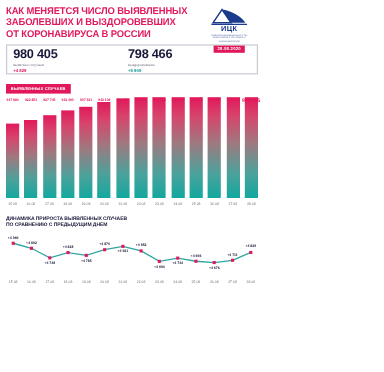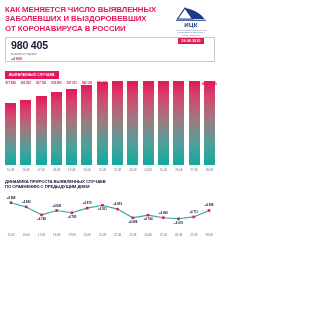--- a/index.html
+++ b/index.html
@@ -129,20 +129,25 @@
       <div class="date-badge">28.08.2020</div>
     </div>
   </div>
 
   
   <div class="stats">
     <div class="stat s1">
       <div class="num">980 405</div>
       <div class="lbl">выявлено случаев</div>
       <div class="dlt pink">+4 829</div>
+    </div>
+    <div class="stat s2">
+      <div class="num">798 466</div>
+      <div class="lbl">выздоровевшие</div>
+      <div class="dlt teal">+5 905</div>
     </div>
   </div>
 
   
   <div class="badge">ВЫЯВЛЕННЫХ СЛУЧАЕВ</div>
   <div class="barchart" id="barchart">
       <div class="barcol">
         <div class="barval">917 884</div>
         <div class="bar" style="height: 62px;"></div>
         <div class="bardate">15.08</div>

